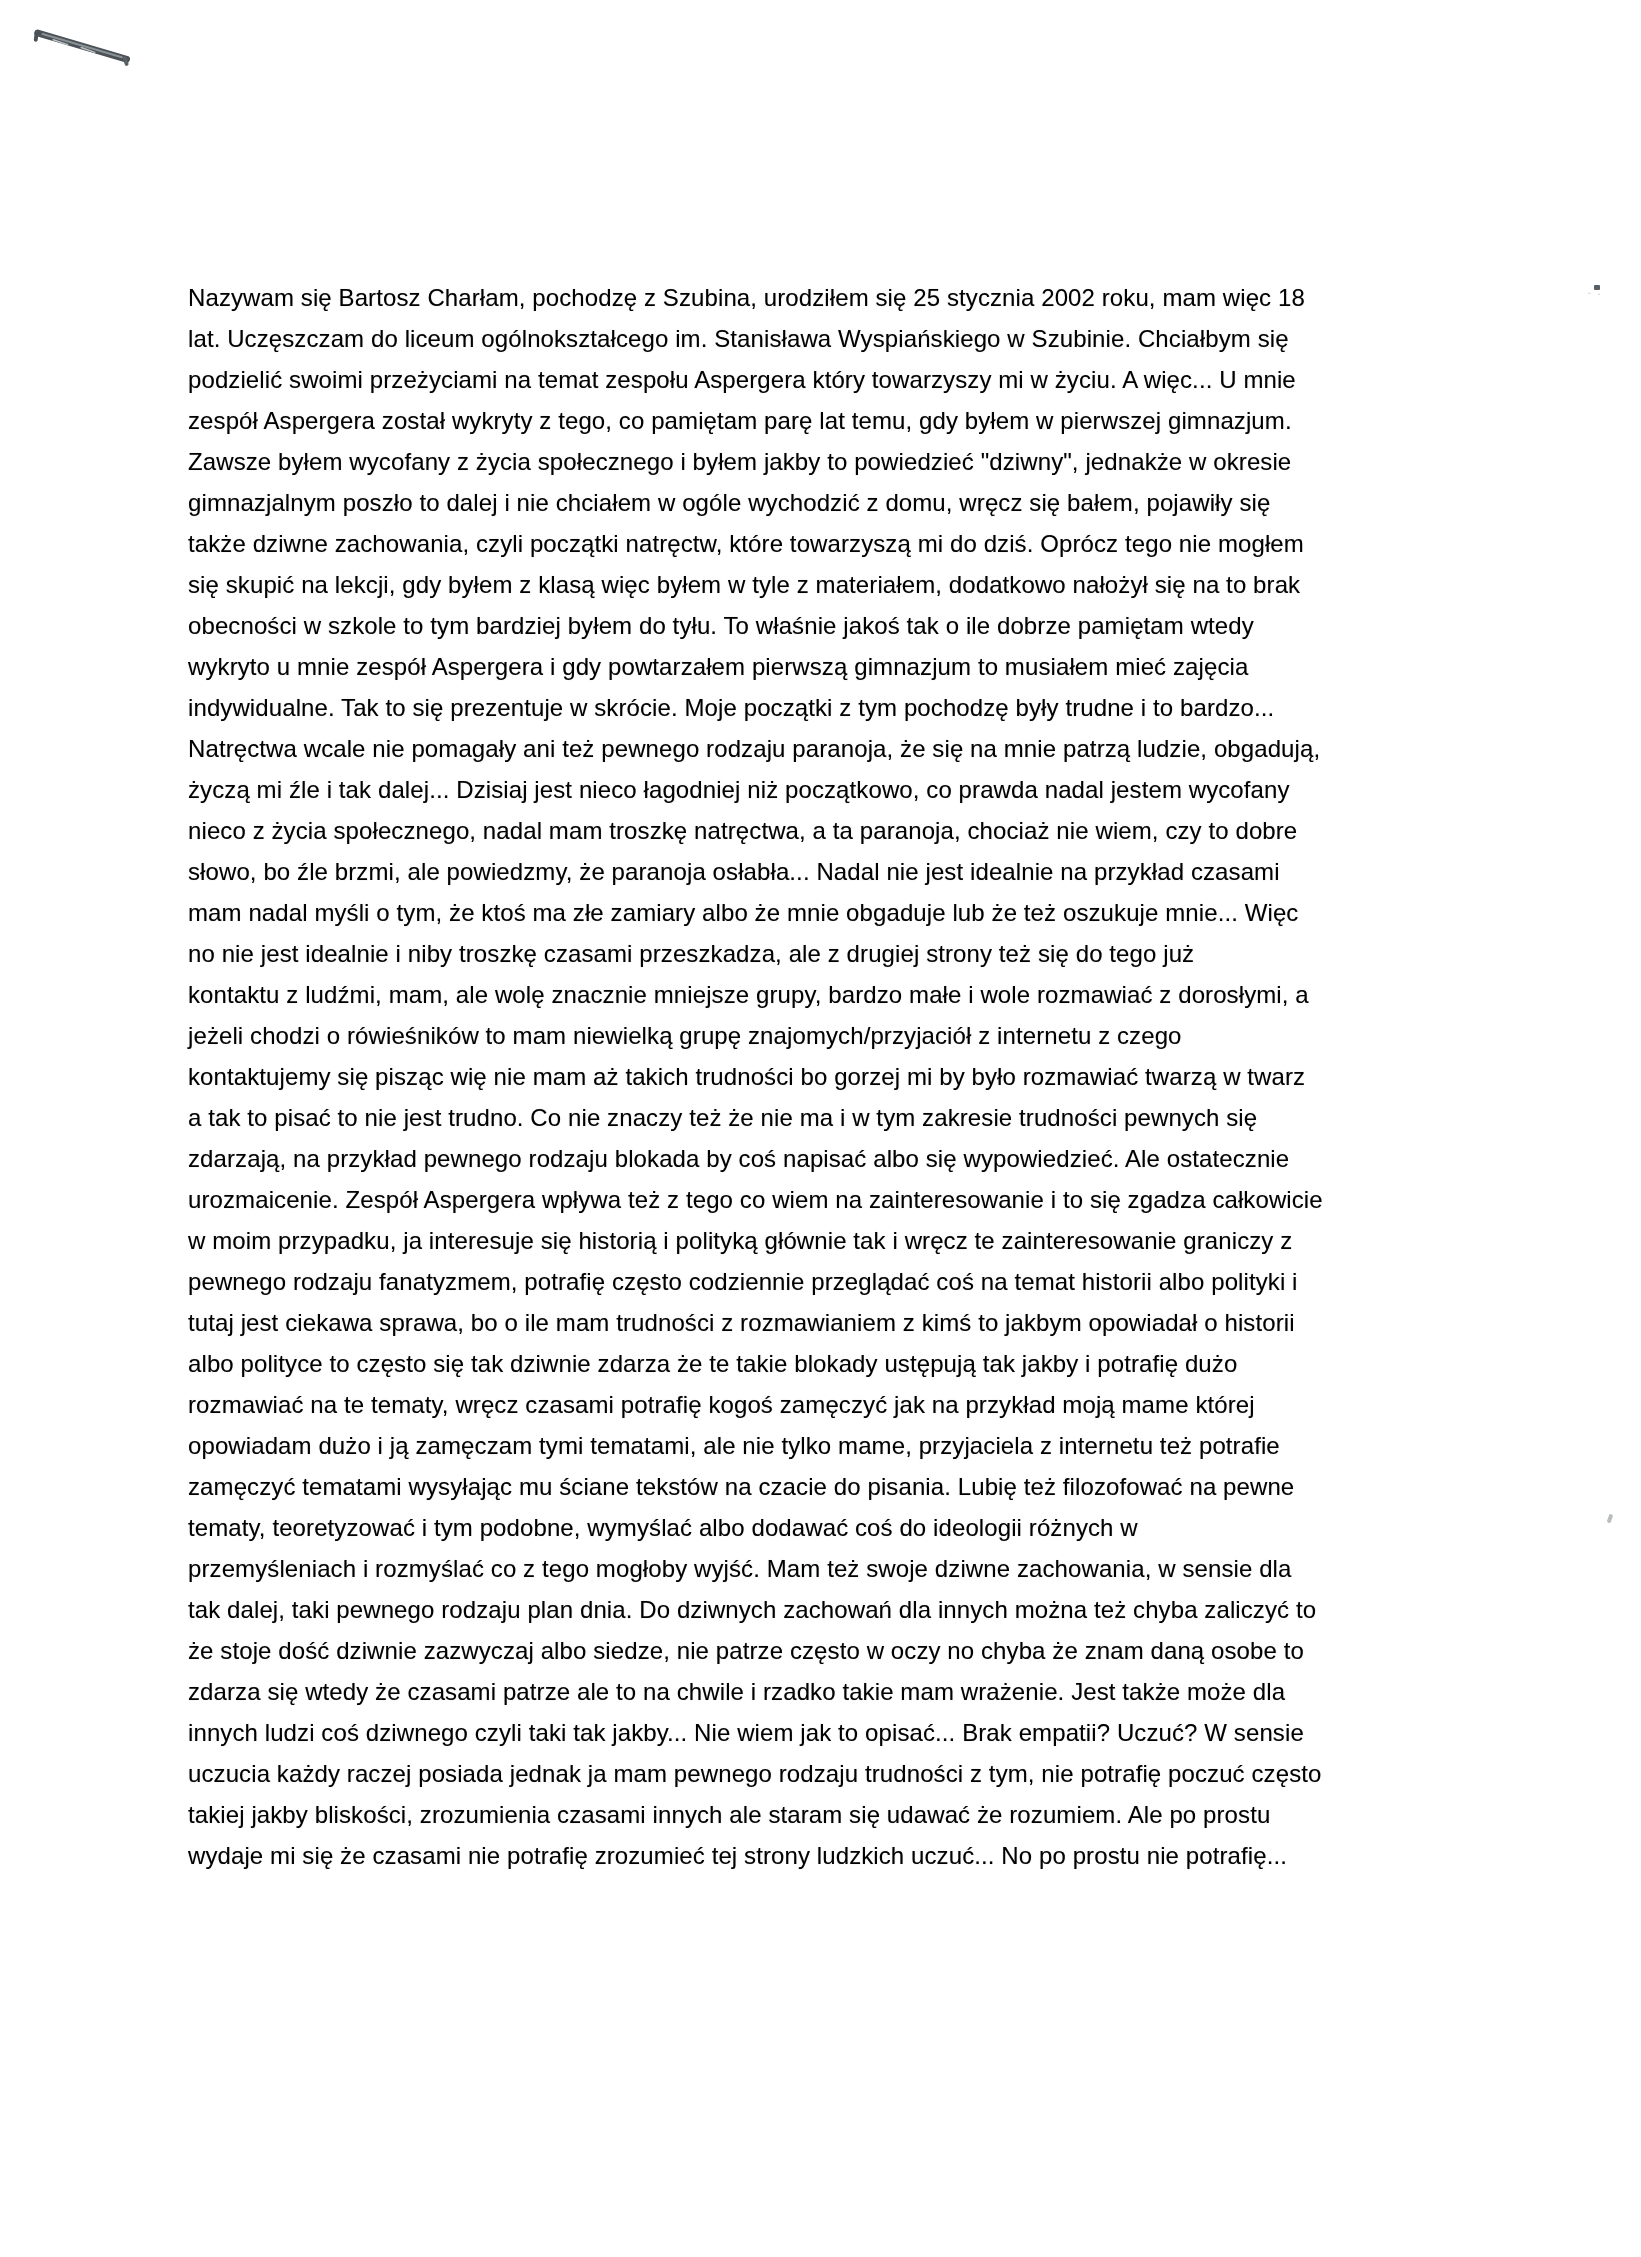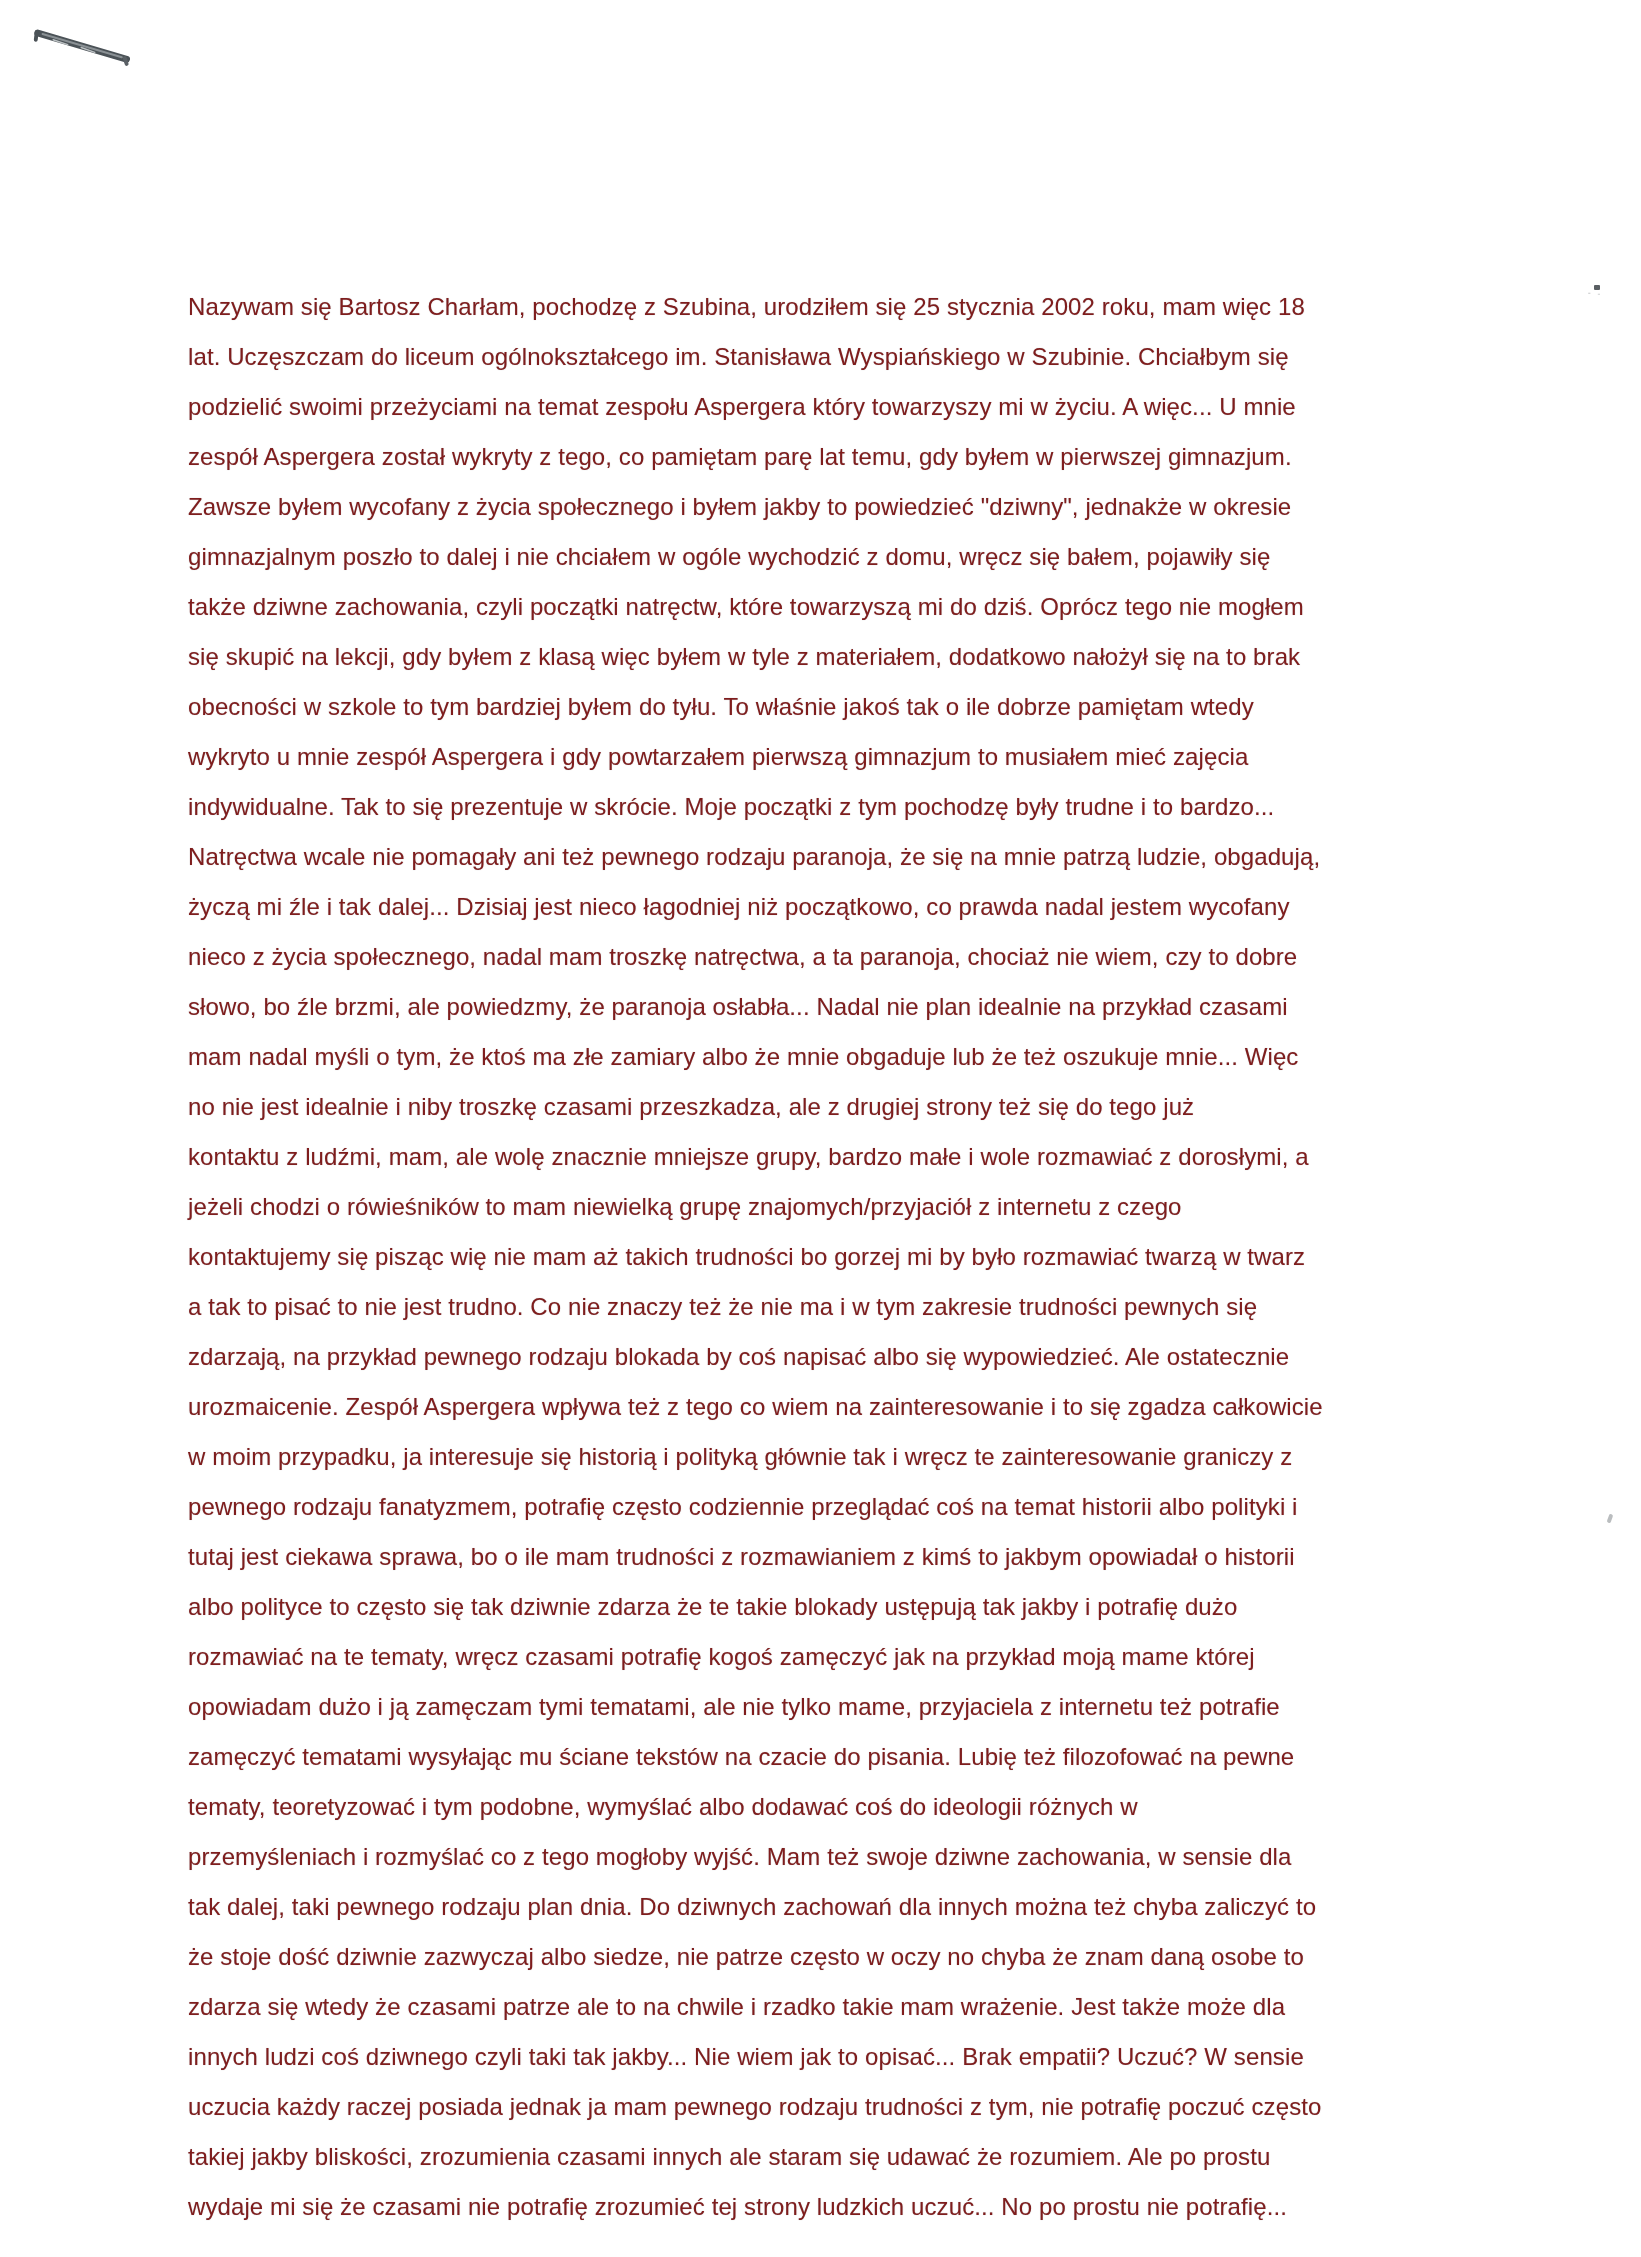--- a/index.html
+++ b/index.html
@@ -46,25 +46,24 @@
   }
   .text-block {
     position: absolute;
     left: 188px;
     top: 277px;
     width: 1410px;
   }
   .text-line {
     font-size: 24px;
     line-height: 41px;
-    color: #7f1d1d;
+    color: #000000;
     white-space: nowrap;
     letter-spacing: 0.1px;
     text-shadow: 0 0 1px rgba(70,74,79,0.35);
-    margin-top: 9px;
   }
 </style>
 </head>
 <body>
 
 <div class="page">
 
   <svg class="pen-mark" viewBox="0 0 180 100" xmlns="http://www.w3.org/2000/svg" aria-hidden="true">
     <path d="M39 34 L131 61" stroke="#4b5257" stroke-width="7" stroke-linecap="round" fill="none"></path>
     <path d="M38 33 L37 41" stroke="#4b5257" stroke-width="4" stroke-linecap="round" fill="none"></path>
@@ -84,21 +83,21 @@
       <div class="text-line">Zawsze byłem wycofany z życia społecznego i byłem jakby to powiedzieć "dziwny", jednakże w okresie</div>
       <div class="text-line">gimnazjalnym poszło to dalej i nie chciałem w ogóle wychodzić z domu, wręcz się bałem, pojawiły się</div>
       <div class="text-line">także dziwne zachowania, czyli początki natręctw, które towarzyszą mi do dziś. Oprócz tego nie mogłem</div>
       <div class="text-line">się skupić na lekcji, gdy byłem z klasą więc byłem w tyle z materiałem, dodatkowo nałożył się na to brak</div>
       <div class="text-line">obecności w szkole to tym bardziej byłem do tyłu. To właśnie jakoś tak o ile dobrze pamiętam wtedy</div>
       <div class="text-line">wykryto u mnie zespół Aspergera i gdy powtarzałem pierwszą gimnazjum to musiałem mieć zajęcia</div>
       <div class="text-line">indywidualne. Tak to się prezentuje w skrócie. Moje początki z tym pochodzę były trudne i to bardzo...</div>
       <div class="text-line">Natręctwa wcale nie pomagały ani też pewnego rodzaju paranoja, że się na mnie patrzą ludzie, obgadują,</div>
       <div class="text-line">życzą mi źle i tak dalej... Dzisiaj jest nieco łagodniej niż początkowo, co prawda nadal jestem wycofany</div>
       <div class="text-line">nieco z życia społecznego, nadal mam troszkę natręctwa, a ta paranoja, chociaż nie wiem, czy to dobre</div>
-      <div class="text-line">słowo, bo źle brzmi, ale powiedzmy, że paranoja osłabła... Nadal nie plan idealnie na przykład czasami</div>
+      <div class="text-line">słowo, bo źle brzmi, ale powiedzmy, że paranoja osłabła... Nadal nie jest idealnie na przykład czasami</div>
       <div class="text-line">mam nadal myśli o tym, że ktoś ma złe zamiary albo że mnie obgaduje lub że też oszukuje mnie... Więc</div>
       <div class="text-line">no nie jest idealnie i niby troszkę czasami przeszkadza, ale z drugiej strony też się do tego już</div>
       <div class="text-line">kontaktu z ludźmi, mam, ale wolę znacznie mniejsze grupy, bardzo małe i wole rozmawiać z dorosłymi, a</div>
       <div class="text-line">jeżeli chodzi o rówieśników to mam niewielką grupę znajomych/przyjaciół z internetu z czego</div>
       <div class="text-line">kontaktujemy się pisząc wię nie mam aż takich trudności bo gorzej mi by było rozmawiać twarzą w twarz</div>
       <div class="text-line">a tak to pisać to nie jest trudno. Co nie znaczy też że nie ma i w tym zakresie trudności pewnych się</div>
       <div class="text-line">zdarzają, na przykład pewnego rodzaju blokada by coś napisać albo się wypowiedzieć. Ale ostatecznie</div>
       <div class="text-line">urozmaicenie. Zespół Aspergera wpływa też z tego co wiem na zainteresowanie i to się zgadza całkowicie</div>
       <div class="text-line">w moim przypadku, ja interesuje się historią i polityką głównie tak i wręcz te zainteresowanie graniczy z</div>
       <div class="text-line">pewnego rodzaju fanatyzmem, potrafię często codziennie przeglądać coś na temat historii albo polityki i</div>

